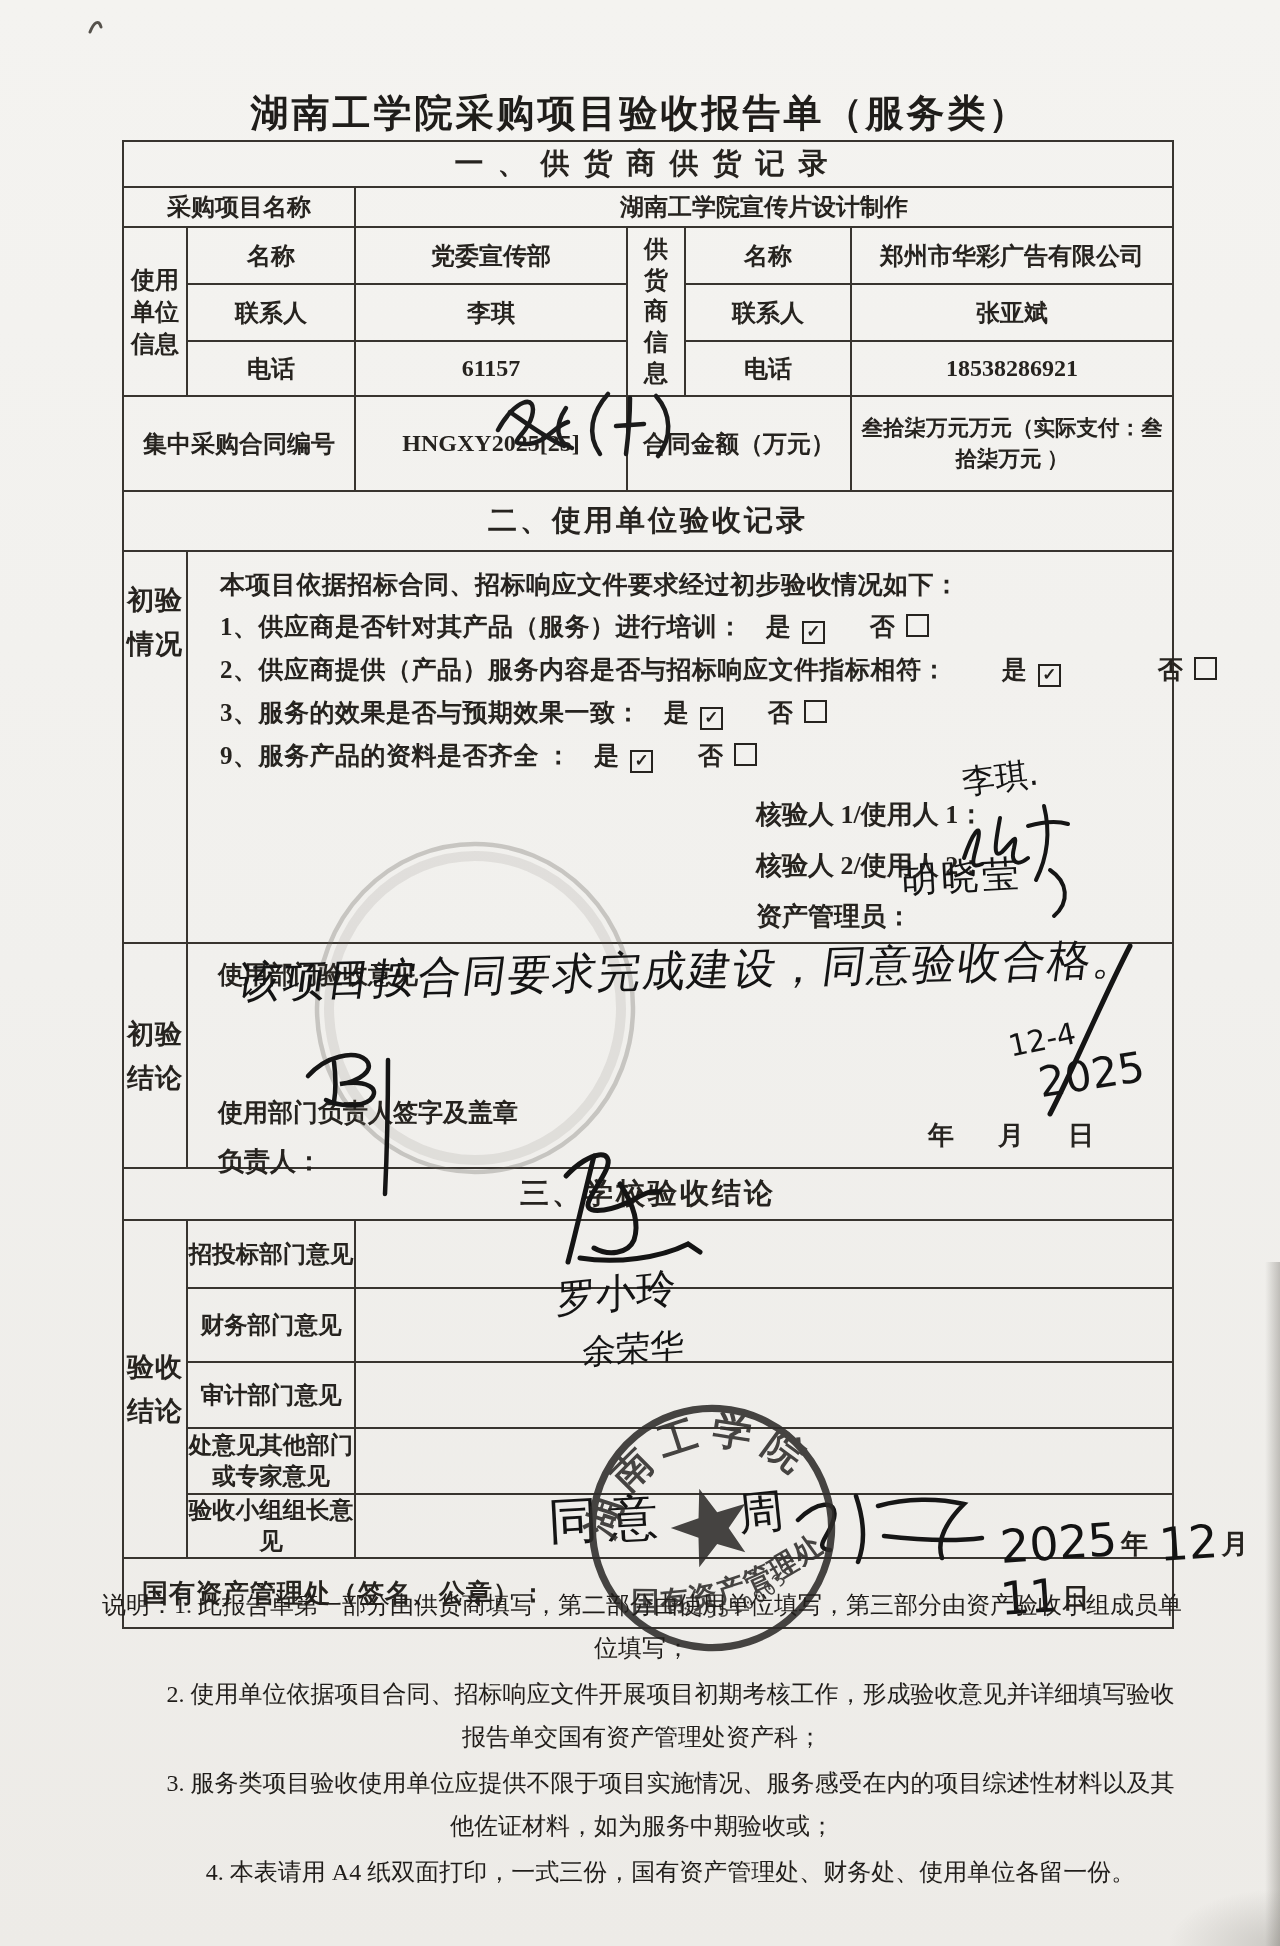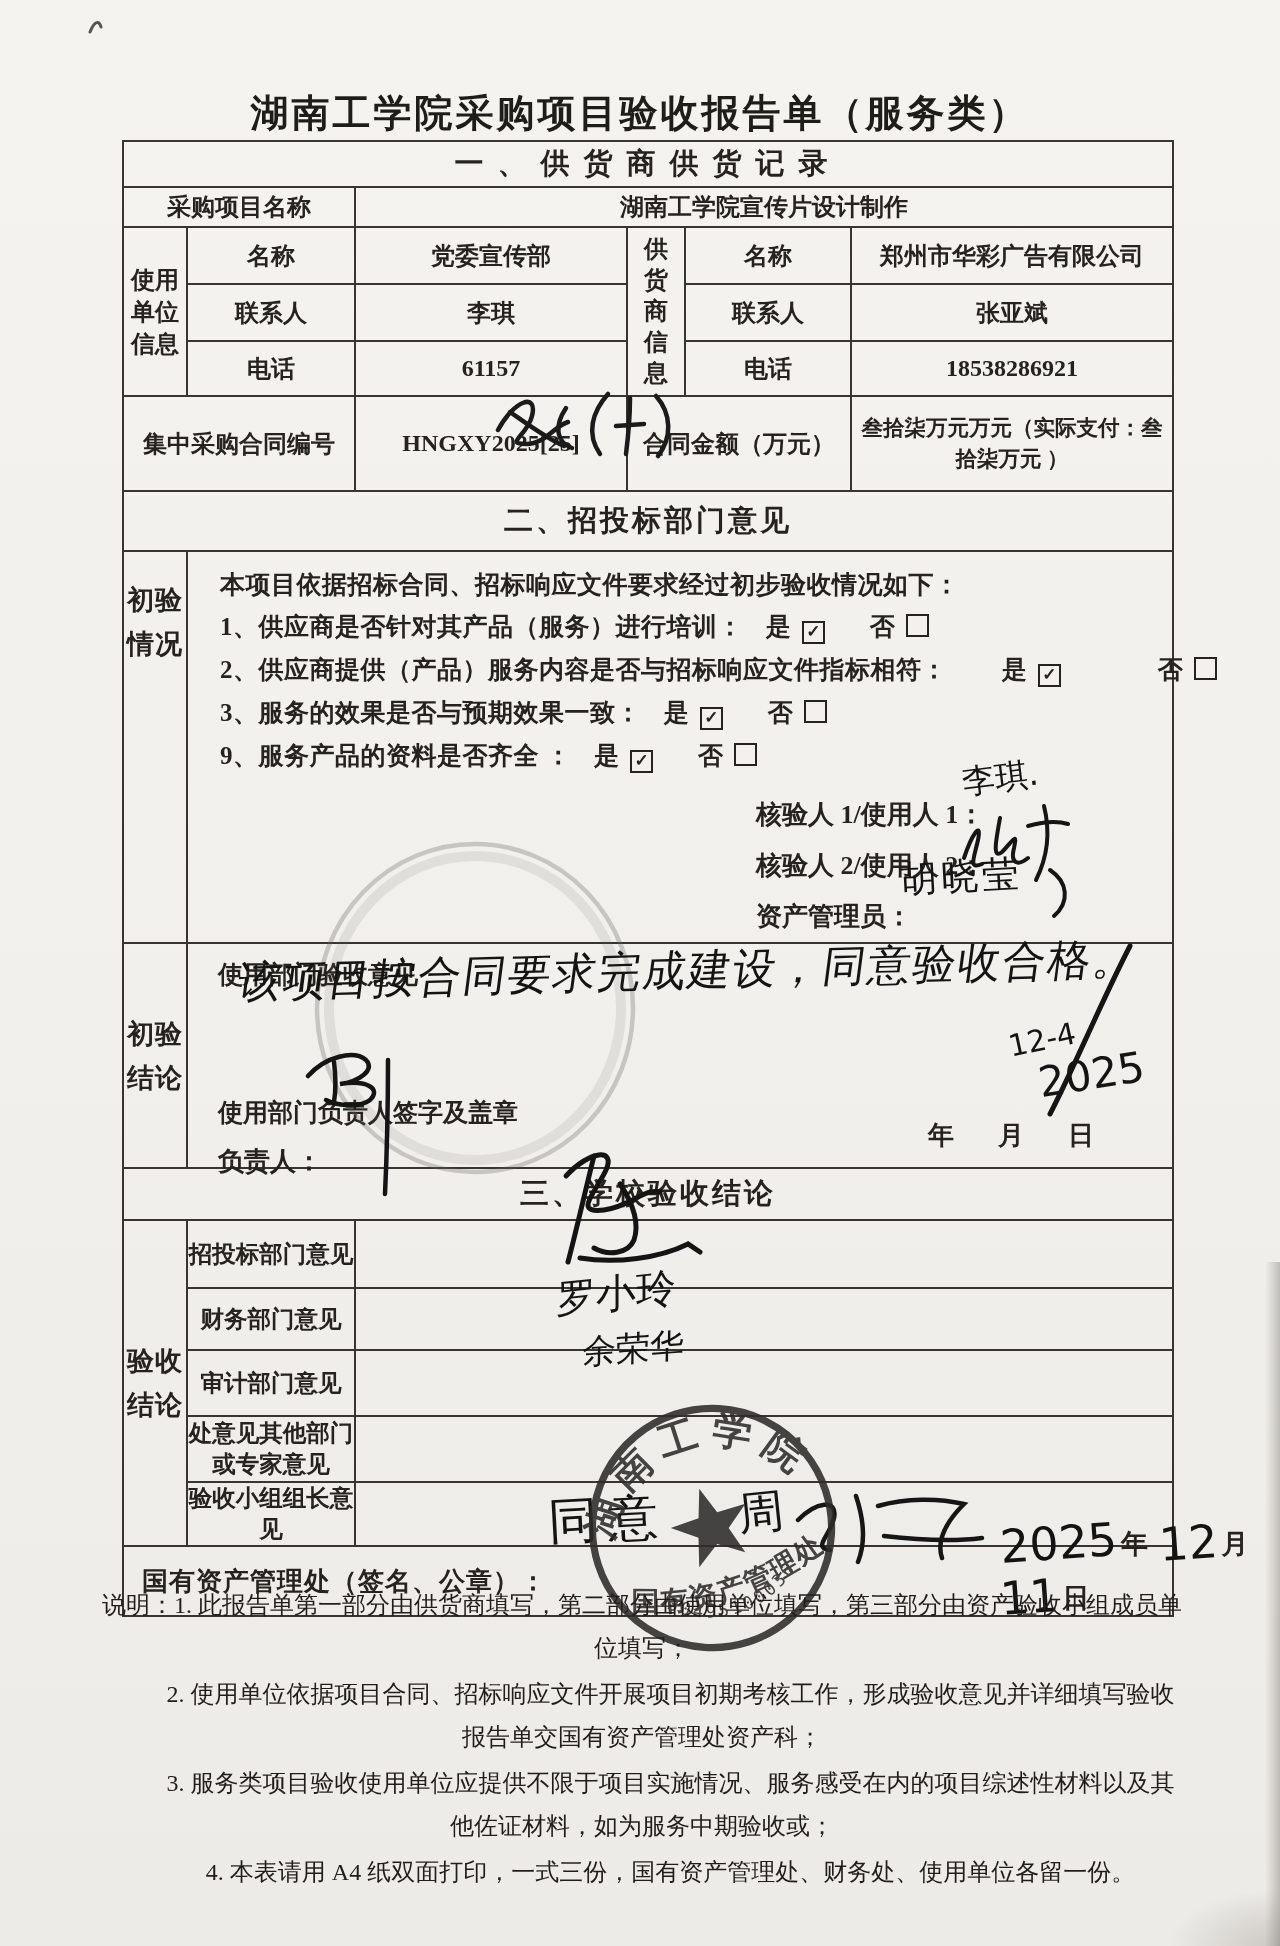--- a/index.html
+++ b/index.html
@@ -117,21 +117,21 @@
     </tr>
 
     <tr style="height:95px">
       <td colspan="2" class="lab">集中采购合同编号</td>
       <td class="val">HNGXY2025[25]</td>
       <td colspan="2" class="lab">合同金额（万元）</td>
       <td class="amount">叁拾柒万元万元（实际支付：叁拾柒万元 ）</td>
     </tr>
 
     <tr style="height:60px">
-      <td colspan="6" class="sec-head ls-mid">二、招投标部门意见</td>
+      <td colspan="6" class="sec-head ls-mid">二、使用单位验收记录</td>
     </tr>
 
     <tr style="height:355px">
       <td class="cell-top pad-top">
         <div class="vert-big">初验情况</div>
       </td>
       <td colspan="5" class="content-cell">
         <div class="intro">本项目依据招标合同、招标响应文件要求经过初步验收情况如下：</div>
         <div class="chk-line">
           <span>1、供应商是否针对其产品（服务）进行培训：</span>
@@ -187,21 +187,21 @@
       <td colspan="6" class="sec-head ls-mid">三、学校验收结论</td>
     </tr>
 
     <tr style="height:68px">
       <td rowspan="5">
         <div class="vert-big">验收结论</div>
       </td>
       <td class="dept-lab">招投标部门意见</td>
       <td colspan="4"></td>
     </tr>
-    <tr style="height:62px">
+    <tr style="height:74px">
       <td class="dept-lab">财务部门意见</td>
       <td colspan="4"></td>
     </tr>
     <tr style="height:66px">
       <td class="dept-lab">审计部门意见</td>
       <td colspan="4"></td>
     </tr>
     <tr style="height:66px">
       <td class="dept-lab">处意见其他部门或专家意见</td>
       <td colspan="4"></td>

